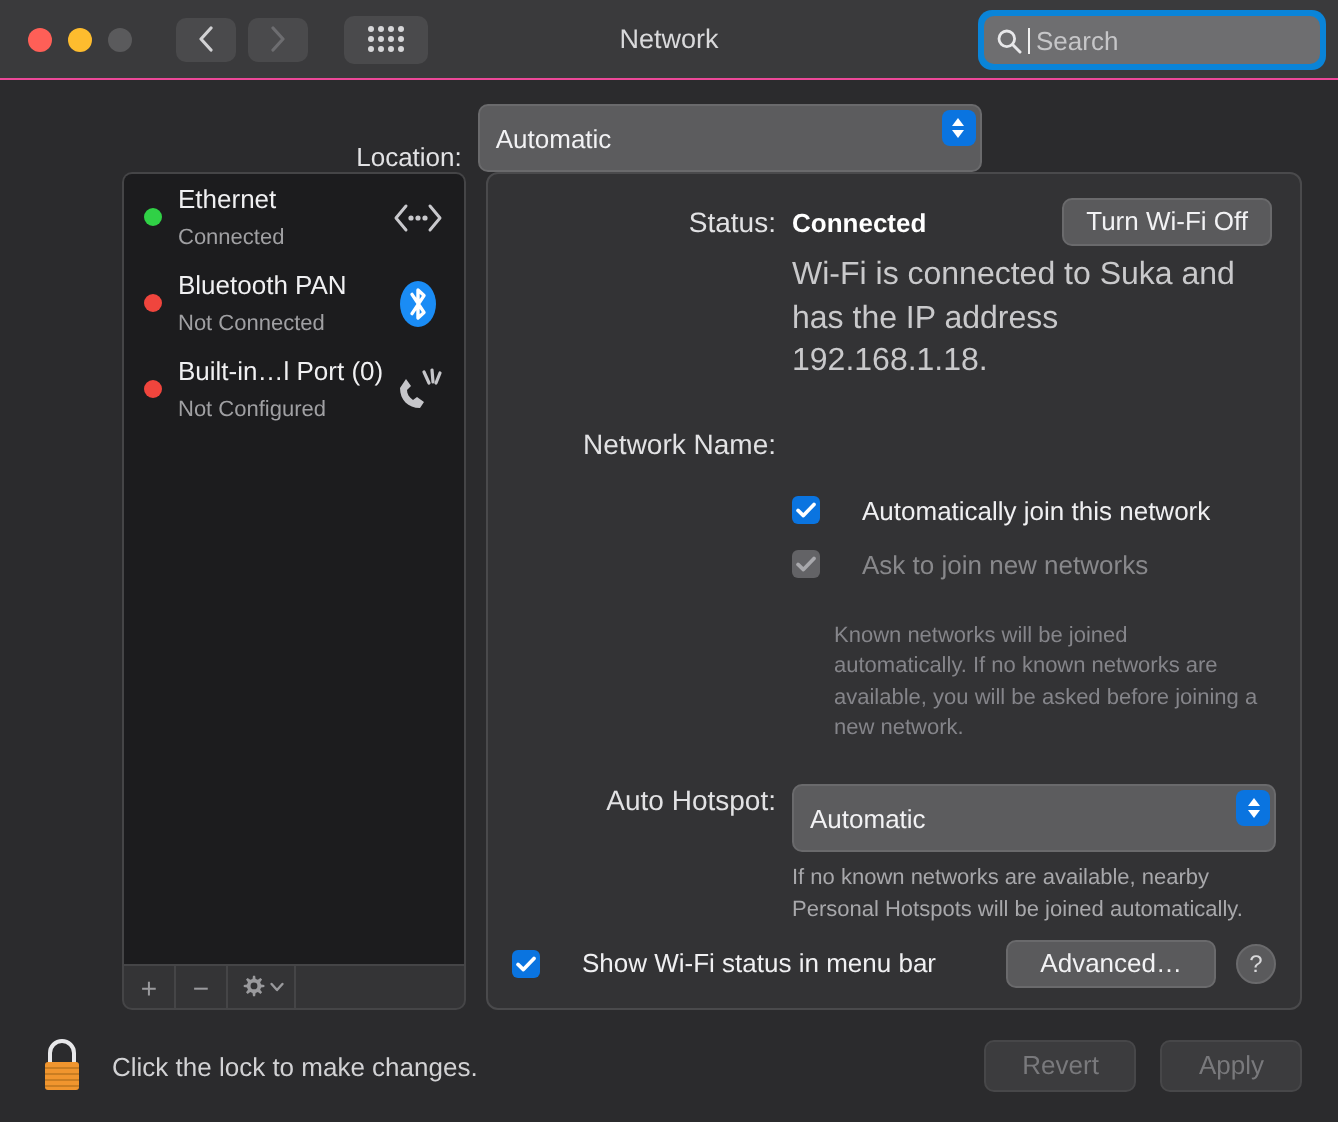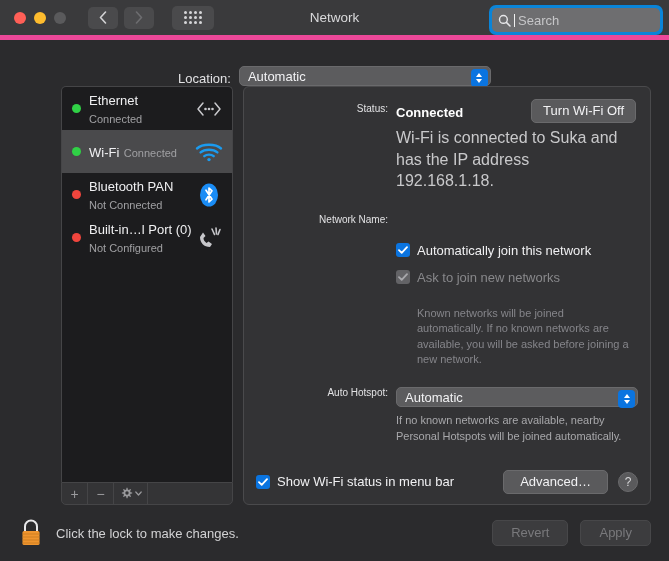--- a/index.html
+++ b/index.html
@@ -21,21 +21,21 @@
     background: #2b2b2d;
     display: flex;
     flex-direction: column;
   }
 
   
   .titlebar {
     height: 40px;
     flex: 0 0 40px;
     background: #3a3a3c;
-    border-bottom: 5px solid #ec4899;
+    border-bottom: 1px solid #ec4899;
     display: flex;
     align-items: center;
     padding: 0 8px;
     position: relative;
   }
   .traffic {
     display: flex;
     gap: 8px;
     align-items: center;
     margin-left: 6px;
@@ -130,21 +130,21 @@
     display: flex;
     align-items: flex-end;
     justify-content: center;
     gap: 8px;
   }
   .loc-label { font-size: 13px; color: #e2e2e4; }
 
   .popup {
     background: #5c5c5e;
     border-radius: 5px;
-    height: 20px;
+    height: 34px;
     display: flex;
     align-items: center;
     position: relative;
     padding: 0 26px 0 8px;
     font-size: 13px;
     color: #f2f2f4;
     border: 0.5px solid #6a6a6c;
   }
   .popup .stepper {
     position: absolute;
@@ -262,21 +262,21 @@
   }
 
   .form-row {
     display: flex;
     align-items: flex-start;
   }
   .flabel {
     width: 152px;
     flex: 0 0 152px;
     text-align: right;
-    font-size: 10px;
+    font-size: 14px;
     color: #e2e2e4;
     padding-right: 8px;
   }
   .fvalue { flex: 1 1 auto; min-width: 0; }
 
   .row-status { margin-top: 16px; }
   .status-val {
     font-size: 13px;
     font-weight: bold;
     color: #ffffff;
@@ -308,21 +308,21 @@
     max-width: 230px;
     line-height: 1.35;
   }
 
   .row-netname { margin-top: 22px; }
   #network-name-popup { width: 242px; }
 
   .check-line {
     display: flex;
     align-items: center;
-    gap: 7px;
+    gap: 21px;
   }
   .cb {
     width: 14px; height: 14px;
     flex: 0 0 14px;
     border-radius: 3px;
     background: #0a74e0;
     display: flex;
     align-items: center;
     justify-content: center;
   }
@@ -469,35 +469,20 @@
             <svg width="26" height="16" viewBox="0 0 26 16">
               <path d="M7 2 L2 8 L7 14" stroke="#c8c8cc" stroke-width="1.5" fill="none" stroke-linecap="round" stroke-linejoin="round"></path>
               <path d="M19 2 L24 8 L19 14" stroke="#c8c8cc" stroke-width="1.5" fill="none" stroke-linecap="round" stroke-linejoin="round"></path>
               <circle cx="9.5" cy="8" r="1.3" fill="#c8c8cc"></circle>
               <circle cx="13" cy="8" r="1.3" fill="#c8c8cc"></circle>
               <circle cx="16.5" cy="8" r="1.3" fill="#c8c8cc"></circle>
             </svg>
           </span>
         </div>
 
-        <div class="iface selected">
-          <span class="status-dot dot-green"></span>
-          <span class="iface-text">
-            <span class="iface-name">Wi-Fi</span>
-            <span class="iface-sub">Connected</span>
-          </span>
-          <span class="iface-icon">
-            <svg width="28" height="20" viewBox="0 0 28 20">
-              <path d="M2 6.5 C7.5 1.5, 20.5 1.5, 26 6.5" stroke="#1a9bf0" stroke-width="2.4" fill="none" stroke-linecap="round"></path>
-              <path d="M5.6 10.4 C9.6 6.9, 18.4 6.9, 22.4 10.4" stroke="#1a9bf0" stroke-width="2.4" fill="none" stroke-linecap="round"></path>
-              <path d="M9.3 14.2 C11.7 12.1, 16.3 12.1, 18.7 14.2" stroke="#1a9bf0" stroke-width="2.4" fill="none" stroke-linecap="round"></path>
-              <circle cx="14" cy="17.6" r="1.7" fill="#1a9bf0"></circle>
-            </svg>
-          </span>
-        </div>
 
         <div class="iface">
           <span class="status-dot dot-red"></span>
           <span class="iface-text">
             <span class="iface-name">Bluetooth PAN</span>
             <span class="iface-sub">Not Connected</span>
           </span>
           <span class="iface-icon">
             <svg width="22" height="26" viewBox="0 0 22 26">
               <ellipse cx="11" cy="13" rx="9" ry="11.5" fill="#1a8cf5"></ellipse>

